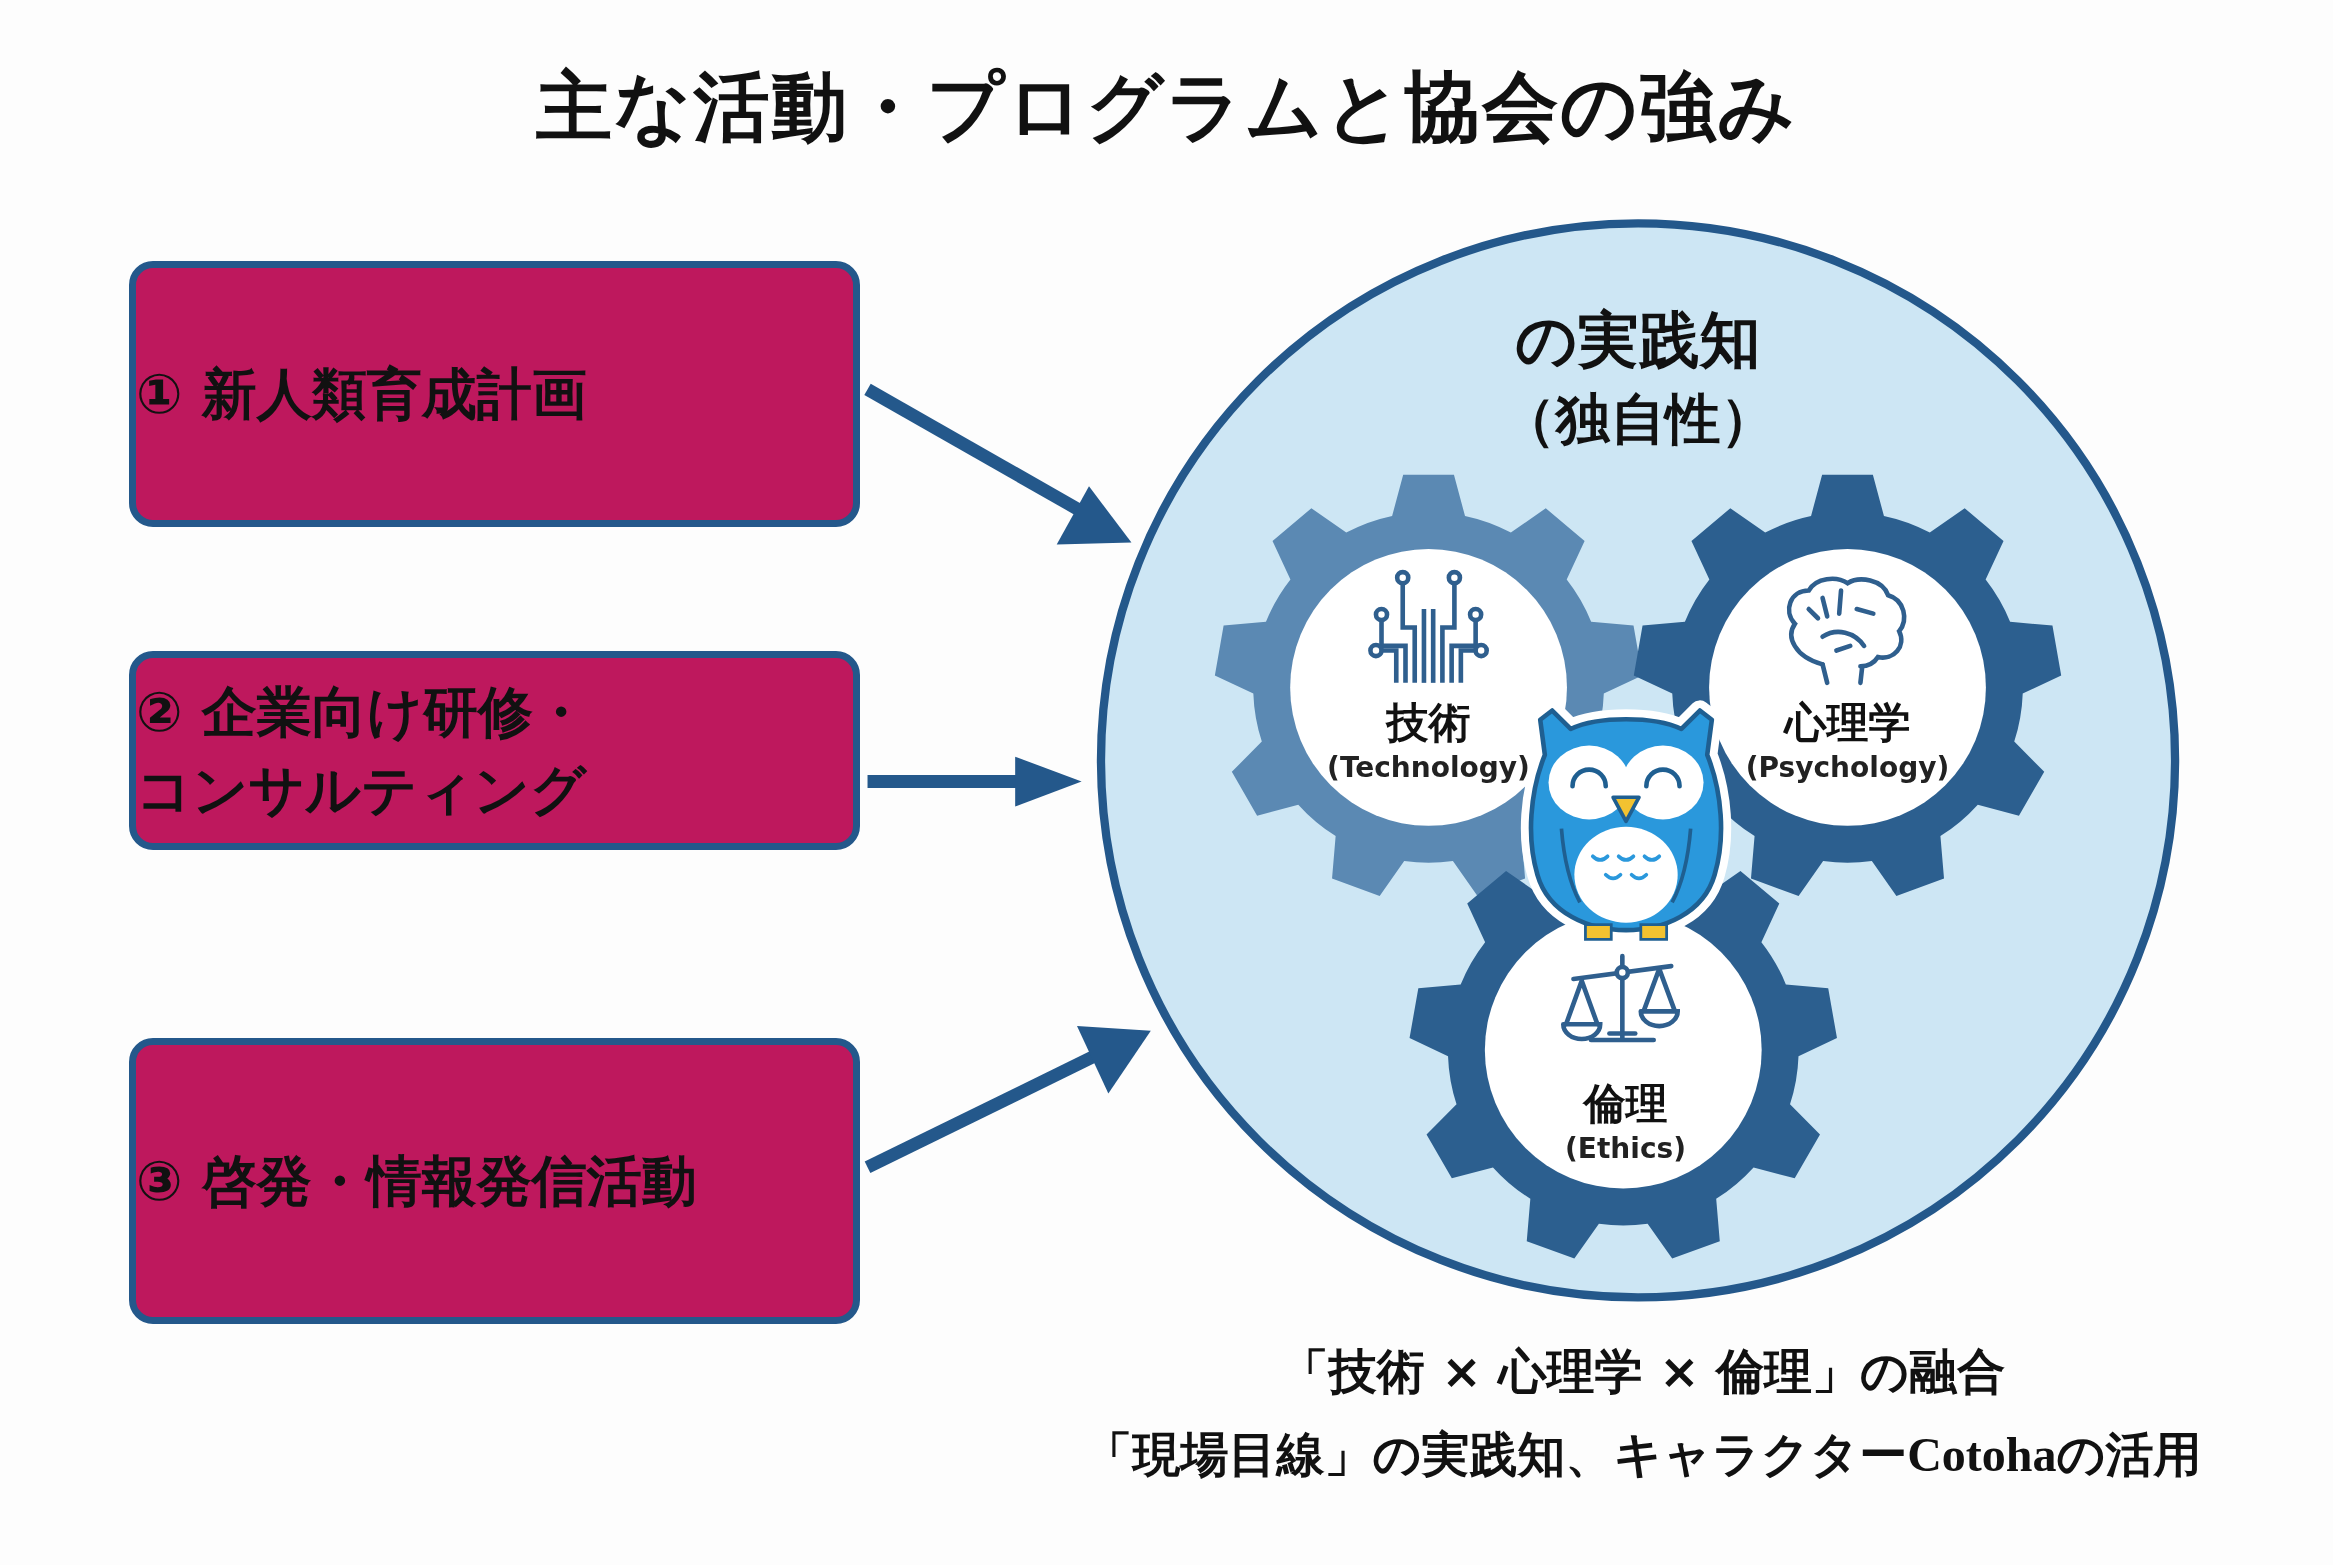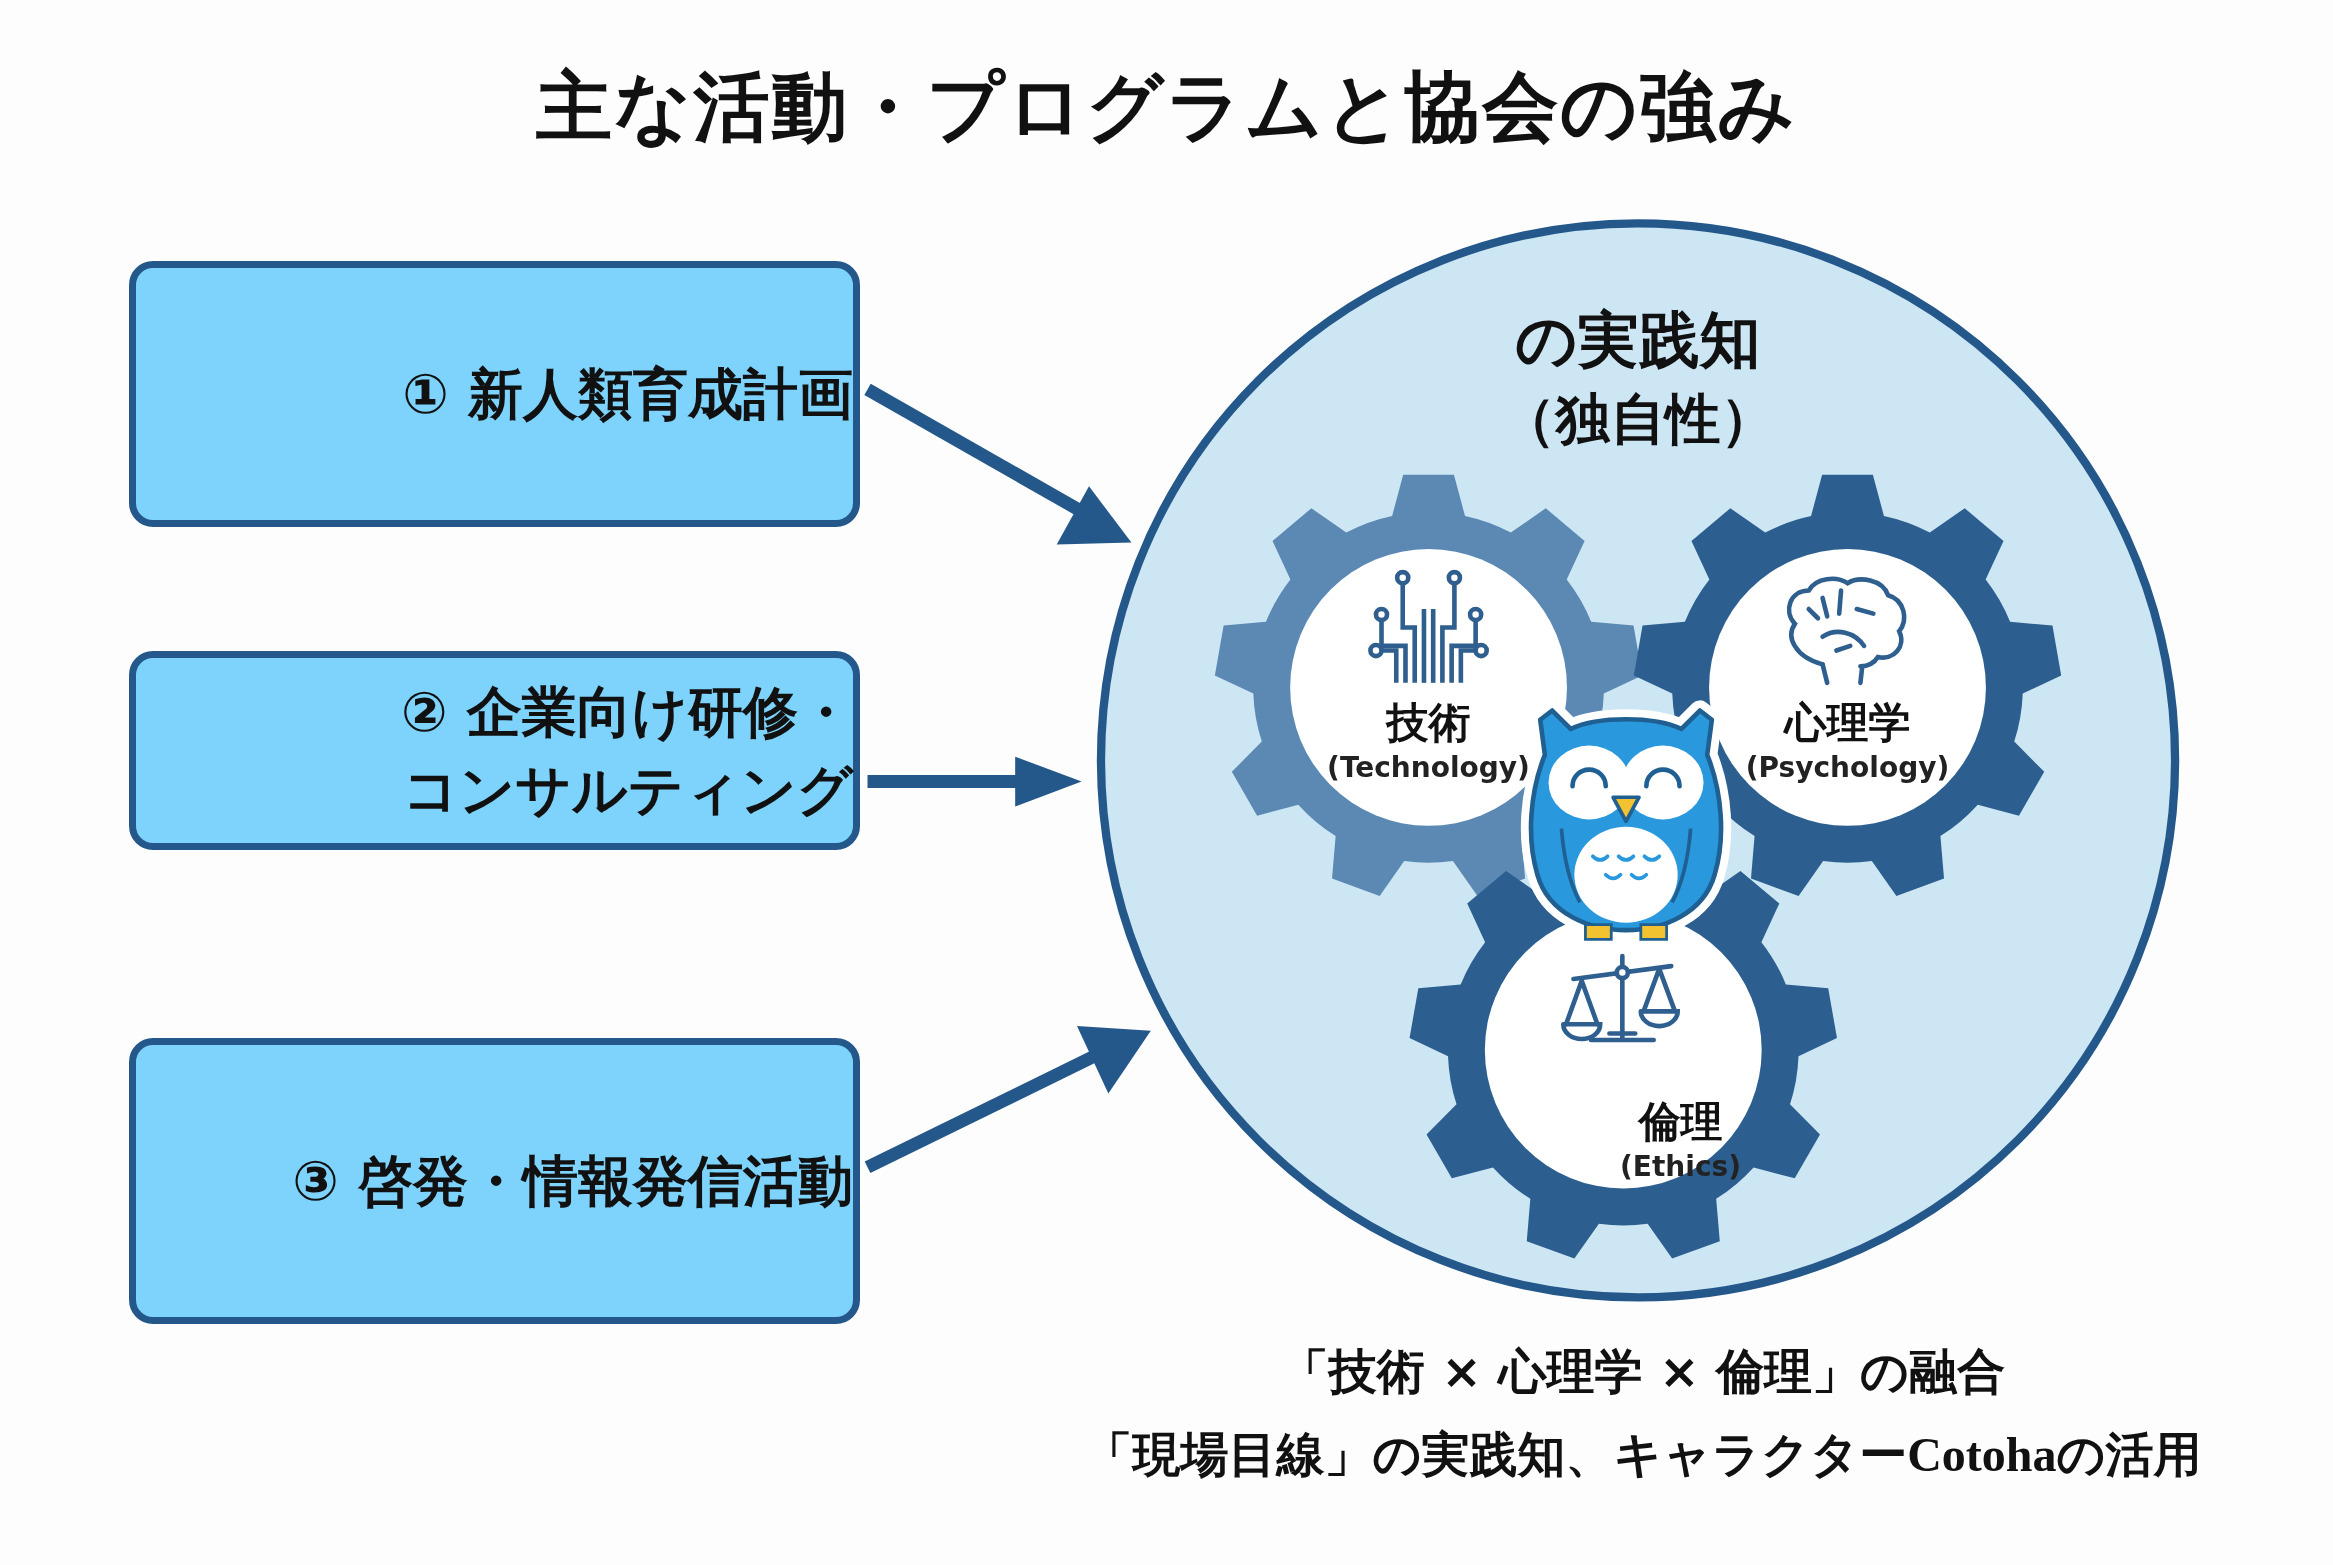--- a/index.html
+++ b/index.html
@@ -1,22 +1,22 @@
 <!DOCTYPE html>
 <html style="font-size:14.8px"><head>
 <meta charset="utf-8">
 <style>
   html,body{margin:0;padding:0;background:#fdfdfd;}
   body{width:2333px;height:1565px;position:relative;overflow:hidden;
        font-family:"DejaVu Sans","Liberation Sans",sans-serif;color:#111;}
   .title{position:absolute;left:0;top:57px;width:2333px;text-align:center;
          font-size:76px;font-weight:bold;letter-spacing:1.8px;color:#111;}
   .box{position:absolute;left:129px;width:731px;border:7.4px solid #24588b;border-radius:24px;
-       background:#7dd3fc;box-sizing:border-box;display:flex;flex-direction:column;
-       align-items:flex-end;justify-content:center;text-align:center;font-weight:bold;}
+       background:#be185d;box-sizing:border-box;display:flex;flex-direction:column;
+       align-items:flex-start;justify-content:center;text-align:center;font-weight:bold;}
   .box .l1{font-size:55px;line-height:78px;}
   .box .l2{font-size:48px;line-height:74px;}
   #box1{top:261px;height:266px;}
   #box2{top:651px;height:199px;}
   #box3{top:1038px;height:286px;}
   svg.main{position:absolute;left:0;top:0;}
   .c-title{position:absolute;left:1361px;width:554px;text-align:center;font-weight:bold;}
   #strength-title{top:300px;font-size:61px;}
   #strength-sub{top:383px;font-size:55px;}
   .gear-label{position:absolute;width:277px;text-align:center;}
@@ -128,20 +128,20 @@
 <div class="c-title" id="strength-sub">（独自性）</div>
 
 <div class="gear-label" style="left:1290px;top:697px;">
   <div class="jp">技術</div>
   <div class="en">(Technology)</div>
 </div>
 <div class="gear-label" style="left:1709px;top:697px;">
   <div class="jp">心理学</div>
   <div class="en">(Psychology)</div>
 </div>
-<div class="gear-label" style="left:1542px;top:1078px;margin-top:18px;">
+<div class="gear-label" style="left:1487px;top:1078px;">
   <div class="jp">倫理</div>
   <div class="en">(Ethics)</div>
 </div>
 
 <div class="bottom" id="bottom1">「技術 × 心理学 × 倫理」の融合</div>
 <div class="bottom" id="bottom2">「現場目線」の実践知、キャラクターCotohaの活用</div>
 
 
 </body></html>

